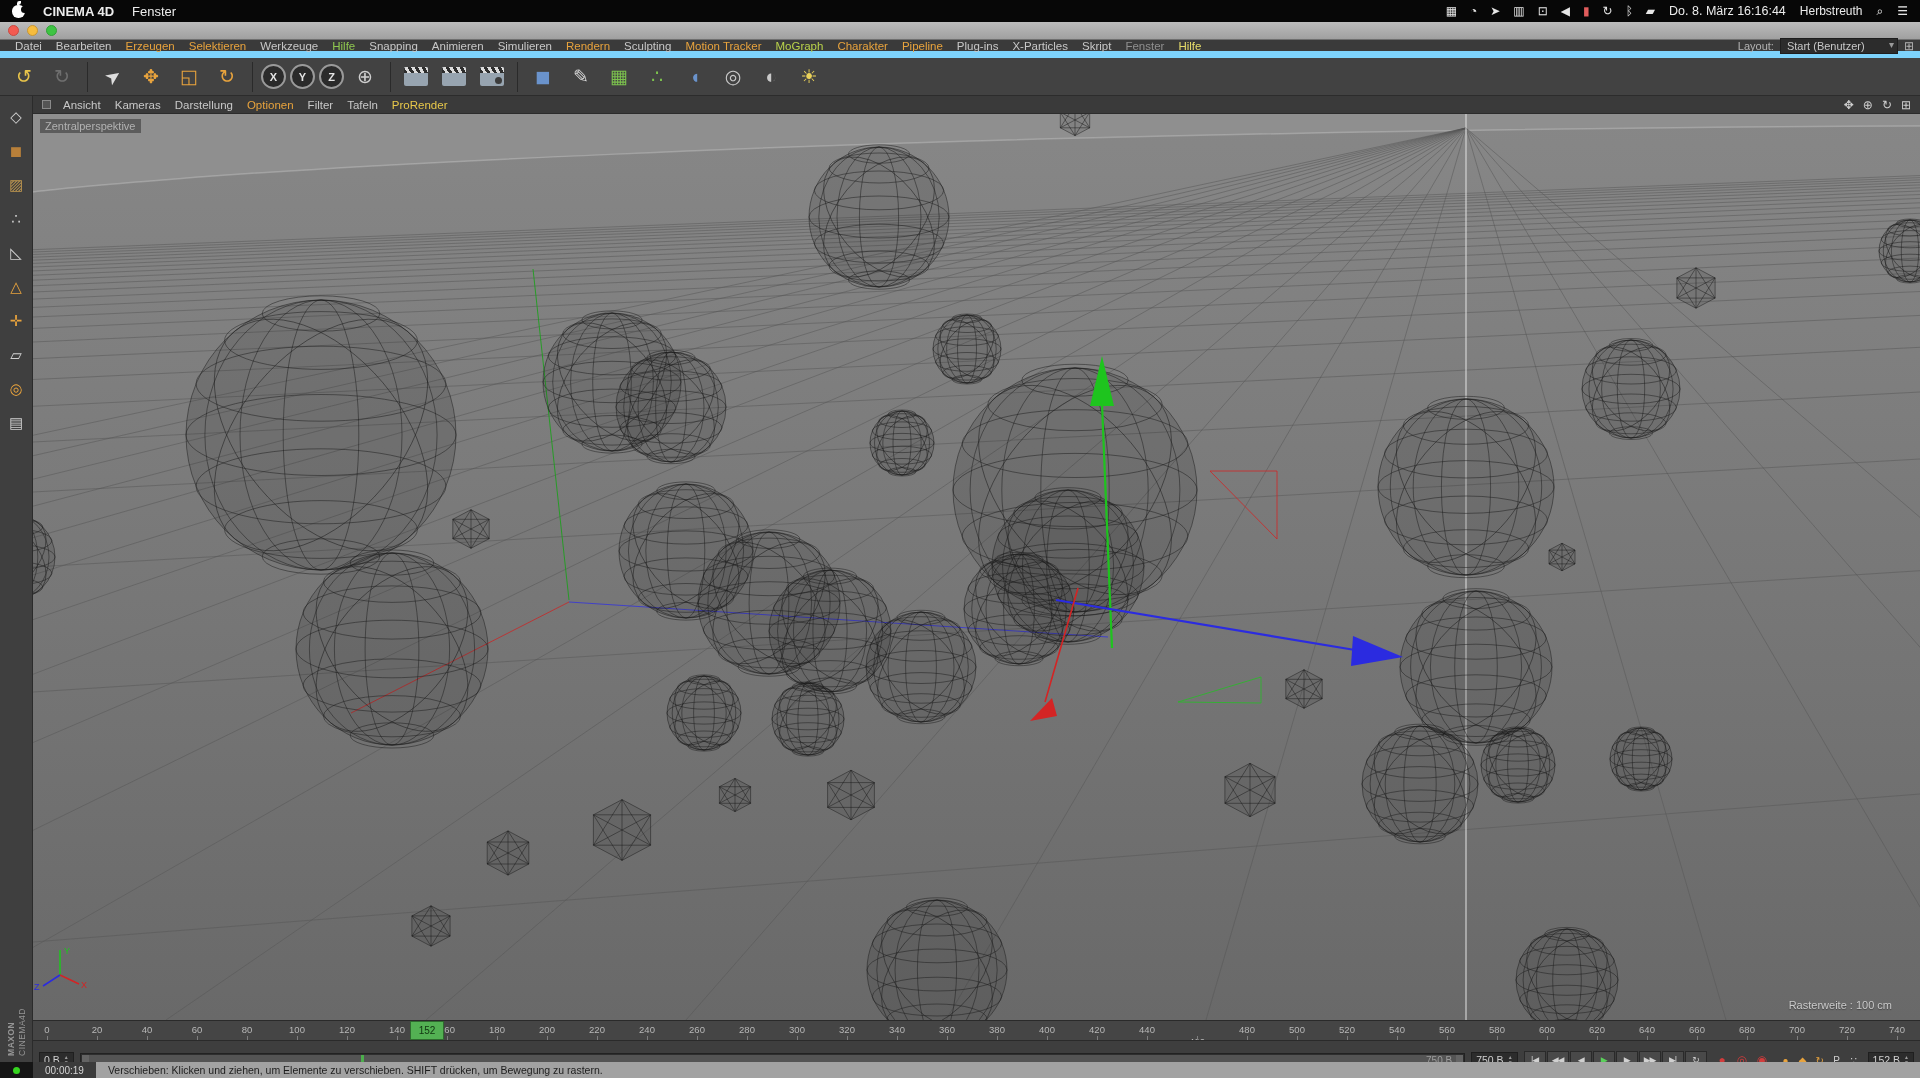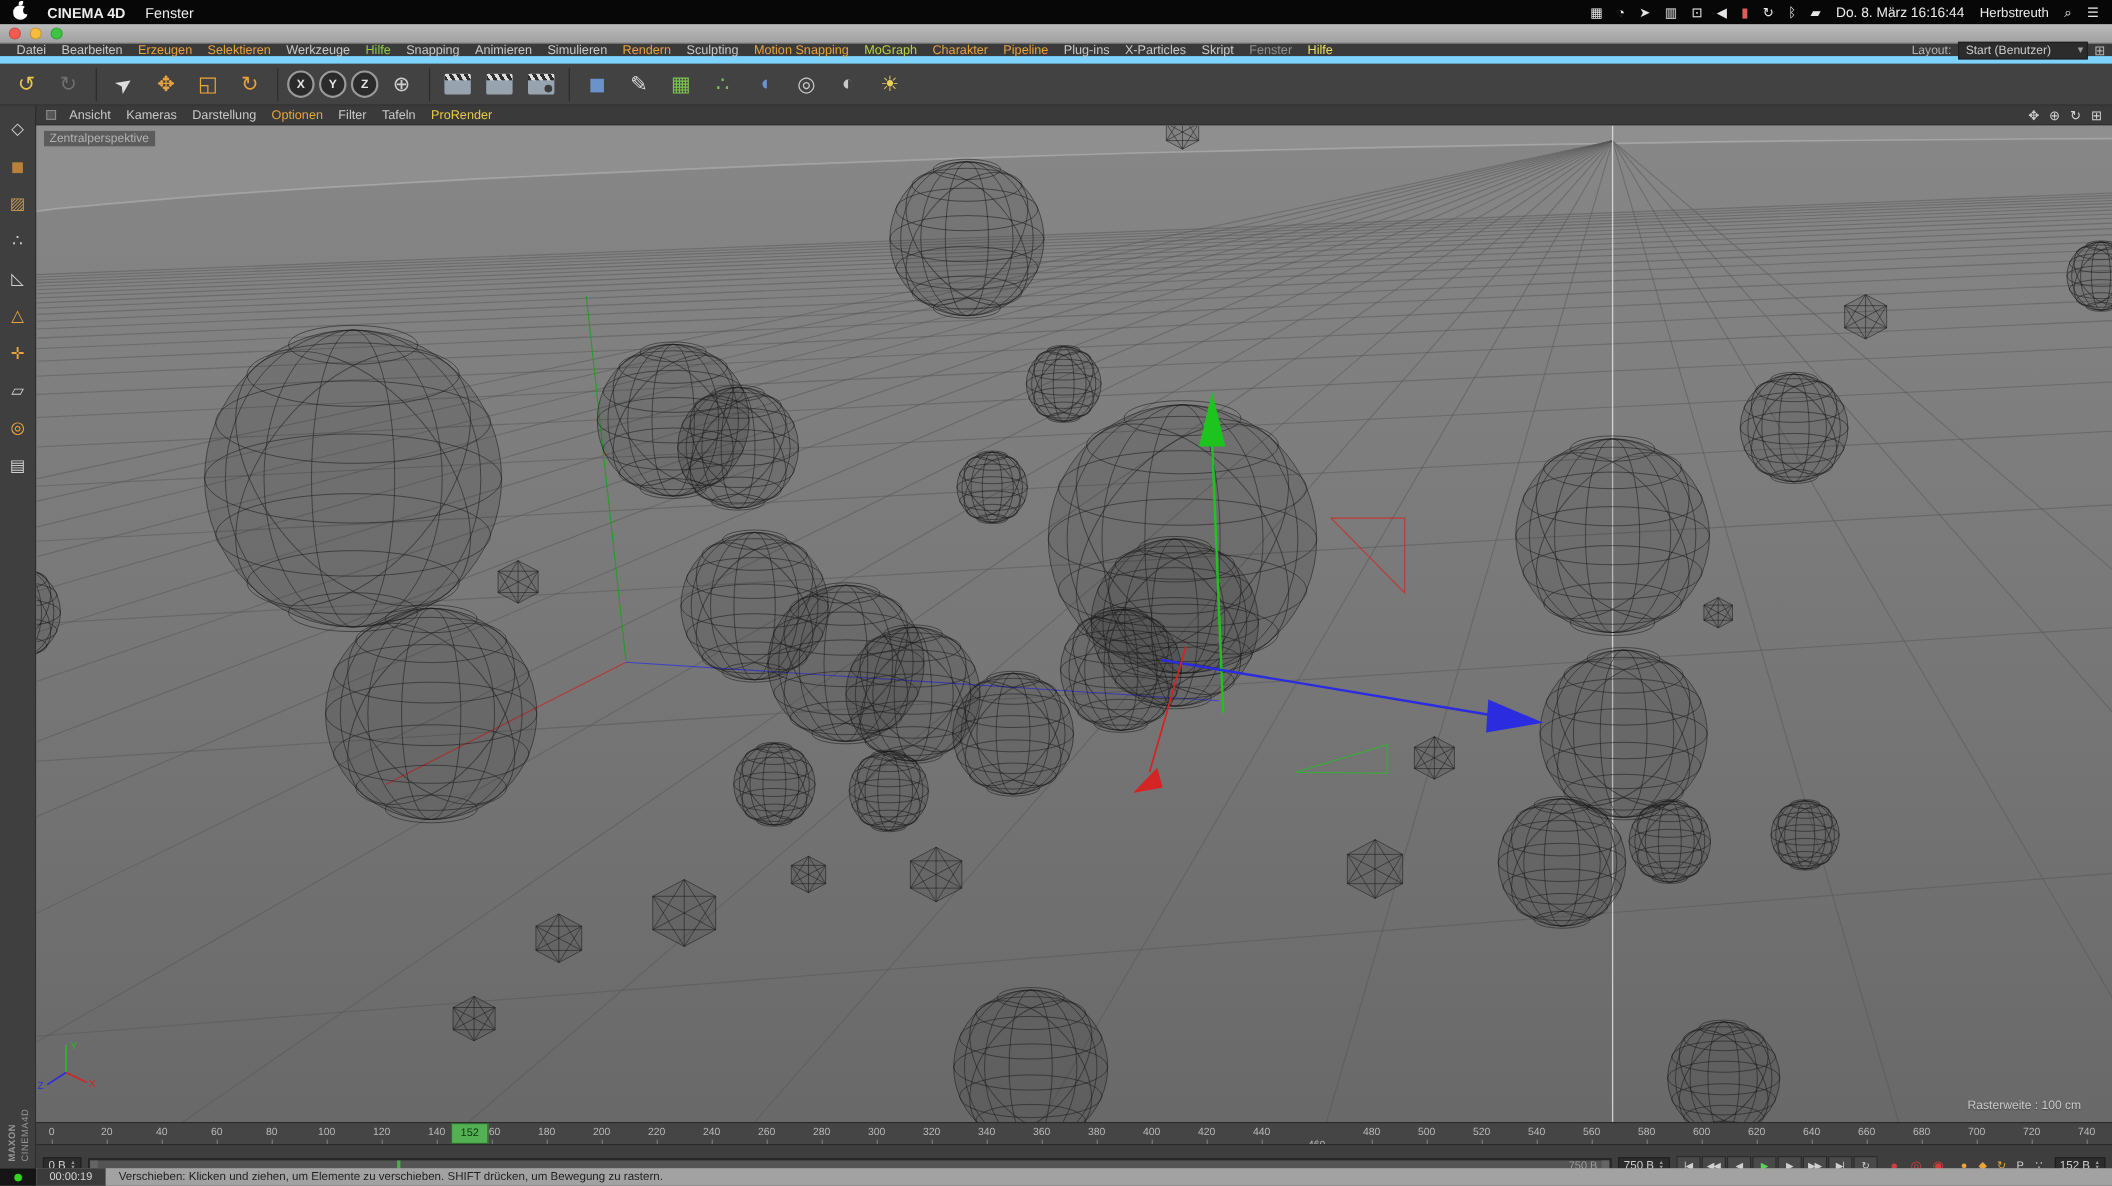--- a/index.html
+++ b/index.html
@@ -154,21 +154,21 @@
         <span class="menu-item" style="color: rgb(200, 200, 200);">Bearbeiten</span>
         <span class="menu-item" style="color: rgb(232, 163, 61);">Erzeugen</span>
         <span class="menu-item" style="color: rgb(232, 163, 61);">Selektieren</span>
         <span class="menu-item" style="color: rgb(200, 200, 200);">Werkzeuge</span>
         <span class="menu-item" style="color: rgb(143, 199, 80);">Hilfe</span>
         <span class="menu-item" style="color: rgb(200, 200, 200);">Snapping</span>
         <span class="menu-item" style="color: rgb(200, 200, 200);">Animieren</span>
         <span class="menu-item" style="color: rgb(200, 200, 200);">Simulieren</span>
         <span class="menu-item" style="color: rgb(232, 163, 61);">Rendern</span>
         <span class="menu-item" style="color: rgb(200, 200, 200);">Sculpting</span>
-        <span class="menu-item" style="color: rgb(232, 163, 61);">Motion Snapping</span>
+        <span class="menu-item" style="color: rgb(232, 163, 61);">Motion Tracker</span>
         <span class="menu-item" style="color: rgb(185, 210, 75);">MoGraph</span>
         <span class="menu-item" style="color: rgb(232, 163, 61);">Charakter</span>
         <span class="menu-item" style="color: rgb(232, 163, 61);">Pipeline</span>
         <span class="menu-item" style="color: rgb(200, 200, 200);">Plug-ins</span>
         <span class="menu-item" style="color: rgb(200, 200, 200);">X-Particles</span>
         <span class="menu-item" style="color: rgb(200, 200, 200);">Skript</span>
         <span class="menu-item" style="color: rgb(143, 143, 143);">Fenster</span>
         <span class="menu-item" style="color: rgb(230, 220, 106);">Hilfe</span>
       </span>
     <div class="layout-area">

